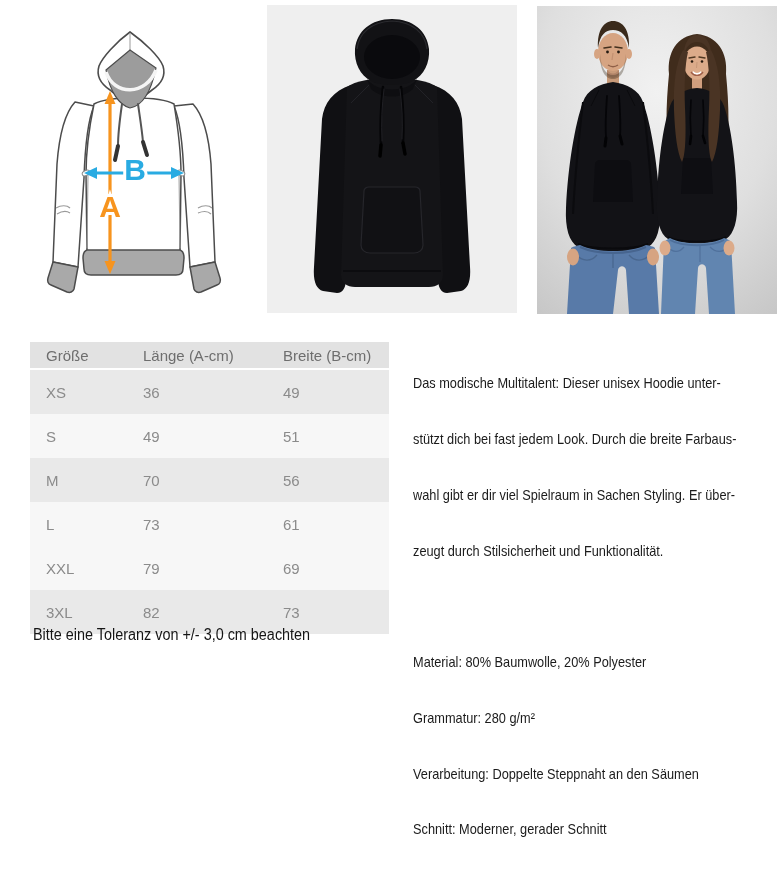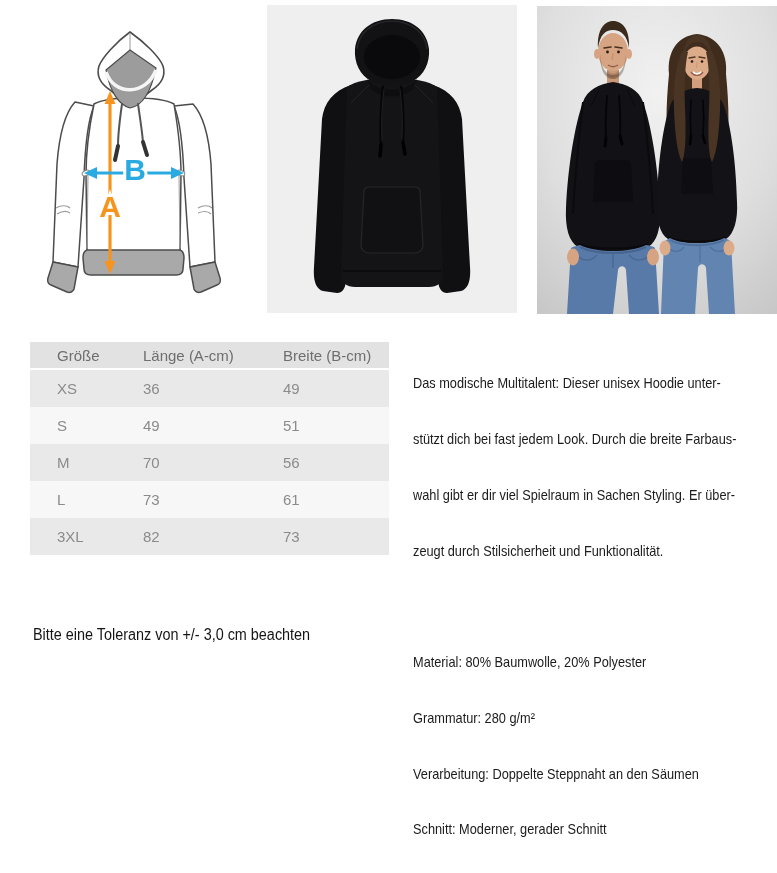--- a/index.html
+++ b/index.html
@@ -8,26 +8,26 @@
     background:#ffffff;font-family:"Liberation Sans",sans-serif;
   }
   .img-block{position:absolute;overflow:hidden}
   #drawing-block{left:18px;top:8px;width:232px;height:310px;background:#ffffff}
   #photo-block{left:267px;top:5px;width:250px;height:308px;background:#efefef}
   #models-block{left:537px;top:6px;width:240px;height:308px}
   .img-block svg{display:block;width:100%;height:100%}
 
   
   .size-table{position:absolute;left:30px;top:342px;width:359px;font-size:15px;color:#8b8b8b}
-  .tr{display:flex;align-items:center;height:37px}
+  .tr{display:flex;align-items:center;height:44px}
   .tr.head{background:#e2e2e2;color:#6e6e6e;height:26px;margin-bottom:2px}
   .tr.odd{background:#e9e9e9}
   .tr.even{background:#f7f7f7}
   .td{white-space:nowrap}
-  .td.c1{width:113px;padding-left:27px;box-sizing:border-box}
+  .td.c1{width:113px;padding-left:16px;box-sizing:border-box}
   .td.c2{width:140px}
   .td.c3{flex:1}
 
   
   .tolerance{
     position:absolute;left:33px;top:626px;font-size:16px;color:#151515;
     white-space:nowrap;transform:scaleX(0.9);transform-origin:0 0;
   }
 
   
@@ -207,20 +207,25 @@
   <div class="tr odd">
     <div class="td c1">M</div>
     <div class="td c2">70</div>
     <div class="td c3">56</div>
   </div>
   <div class="tr even">
     <div class="td c1">L</div>
     <div class="td c2">73</div>
     <div class="td c3">61</div>
   </div>
+  <div class="tr even">
+    <div class="td c1">XXL</div>
+    <div class="td c2">79</div>
+    <div class="td c3">69</div>
+  </div>
   <div class="tr odd">
     <div class="td c1">3XL</div>
     <div class="td c2">82</div>
     <div class="td c3">73</div>
   </div>
 </div>
 
 <div class="tolerance">Bitte eine Toleranz von +/- 3,0 cm beachten</div>
 
 <div class="desc">

